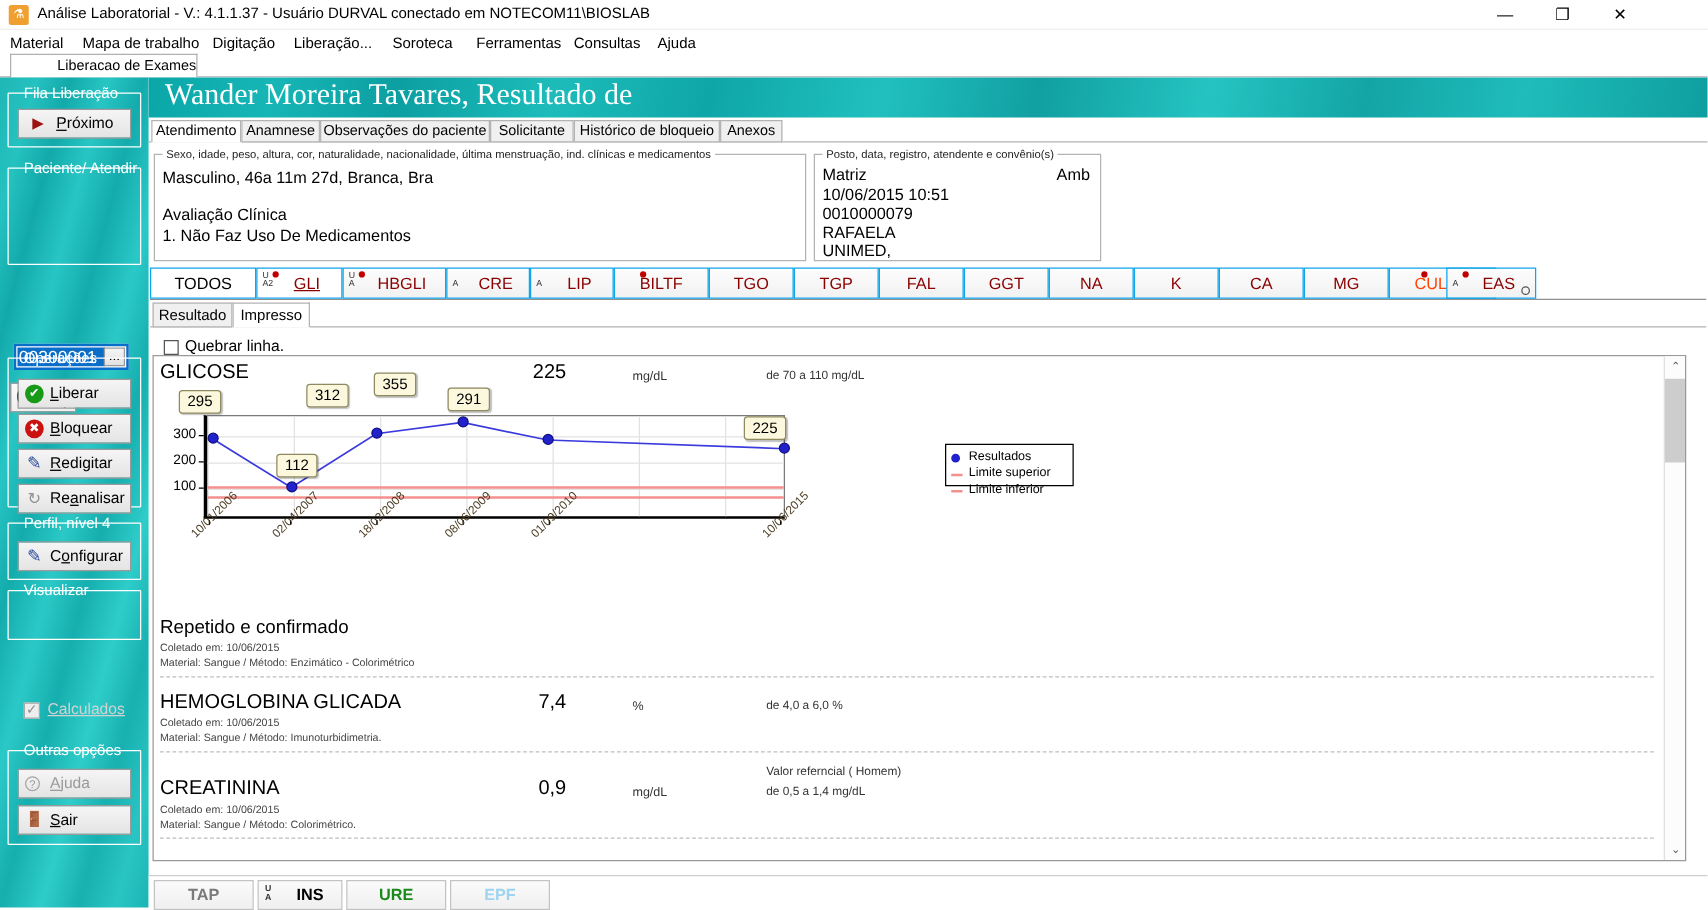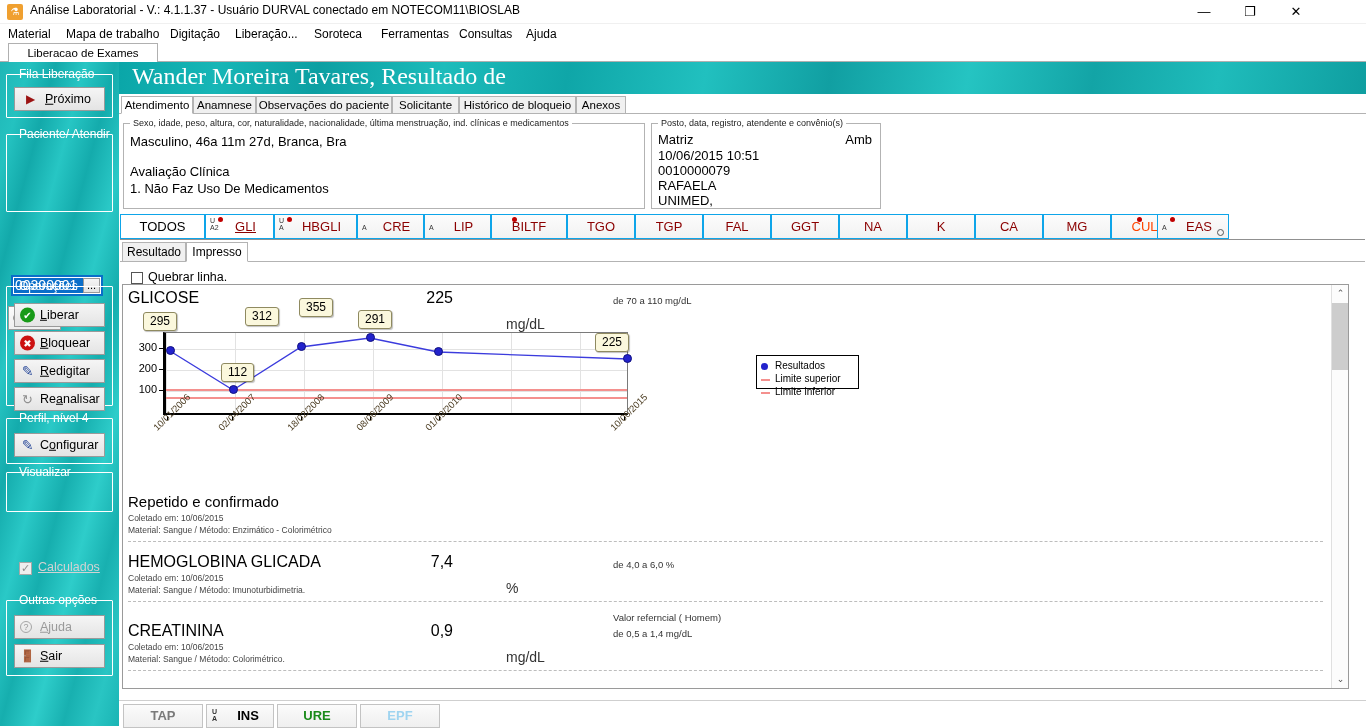--- a/index.html
+++ b/index.html
@@ -46,21 +46,21 @@
   }
 
   
   #mdi-tabstrip {
     position: absolute; left: 0; top: 43px; width: 1366px; height: 19px;
     background: #ffffff;
   }
   #mdi-tab {
     position: absolute; left: 8px; top: 0px; width: 150px; height: 19px;
     background: #ffffff; border: 1px solid #b0b0b0; border-bottom: none;
-    font-size: 11.5px; line-height: 18px; text-align: center; color: #000;
+    font-size: 11.5px; line-height: 18px; text-align: right; color: #000;
   }
   #mdi-underline {
     position: absolute; left: 0; top: 18px; width: 1366px; height: 1px;
     background: #b0b0b0;
   }
 
   
   #sidebar {
     position: absolute; left: 0; top: 62px; width: 119px; height: 664px;
     background: linear-gradient(105deg,
@@ -255,21 +255,21 @@
   }
 
   
   .res-name {
     position: absolute; font-size: 16px; color: #000; white-space: nowrap;
   }
   .res-val {
     position: absolute; font-size: 16px; color: #000; text-align: right;
   }
   .res-unit {
-    position: absolute; font-size: 14px; color: #333; margin-top: 20px;
+    position: absolute; font-size: 10px; color: #333;
   }
   .res-ref {
     position: absolute; font-size: 9.5px; color: #333; white-space: nowrap;
   }
   .res-sub {
     position: absolute; font-size: 8.5px; color: #444; white-space: nowrap;
   }
   .res-sep {
     position: absolute; height: 0; border-top: 1px dashed #bdbdbd;
   }

